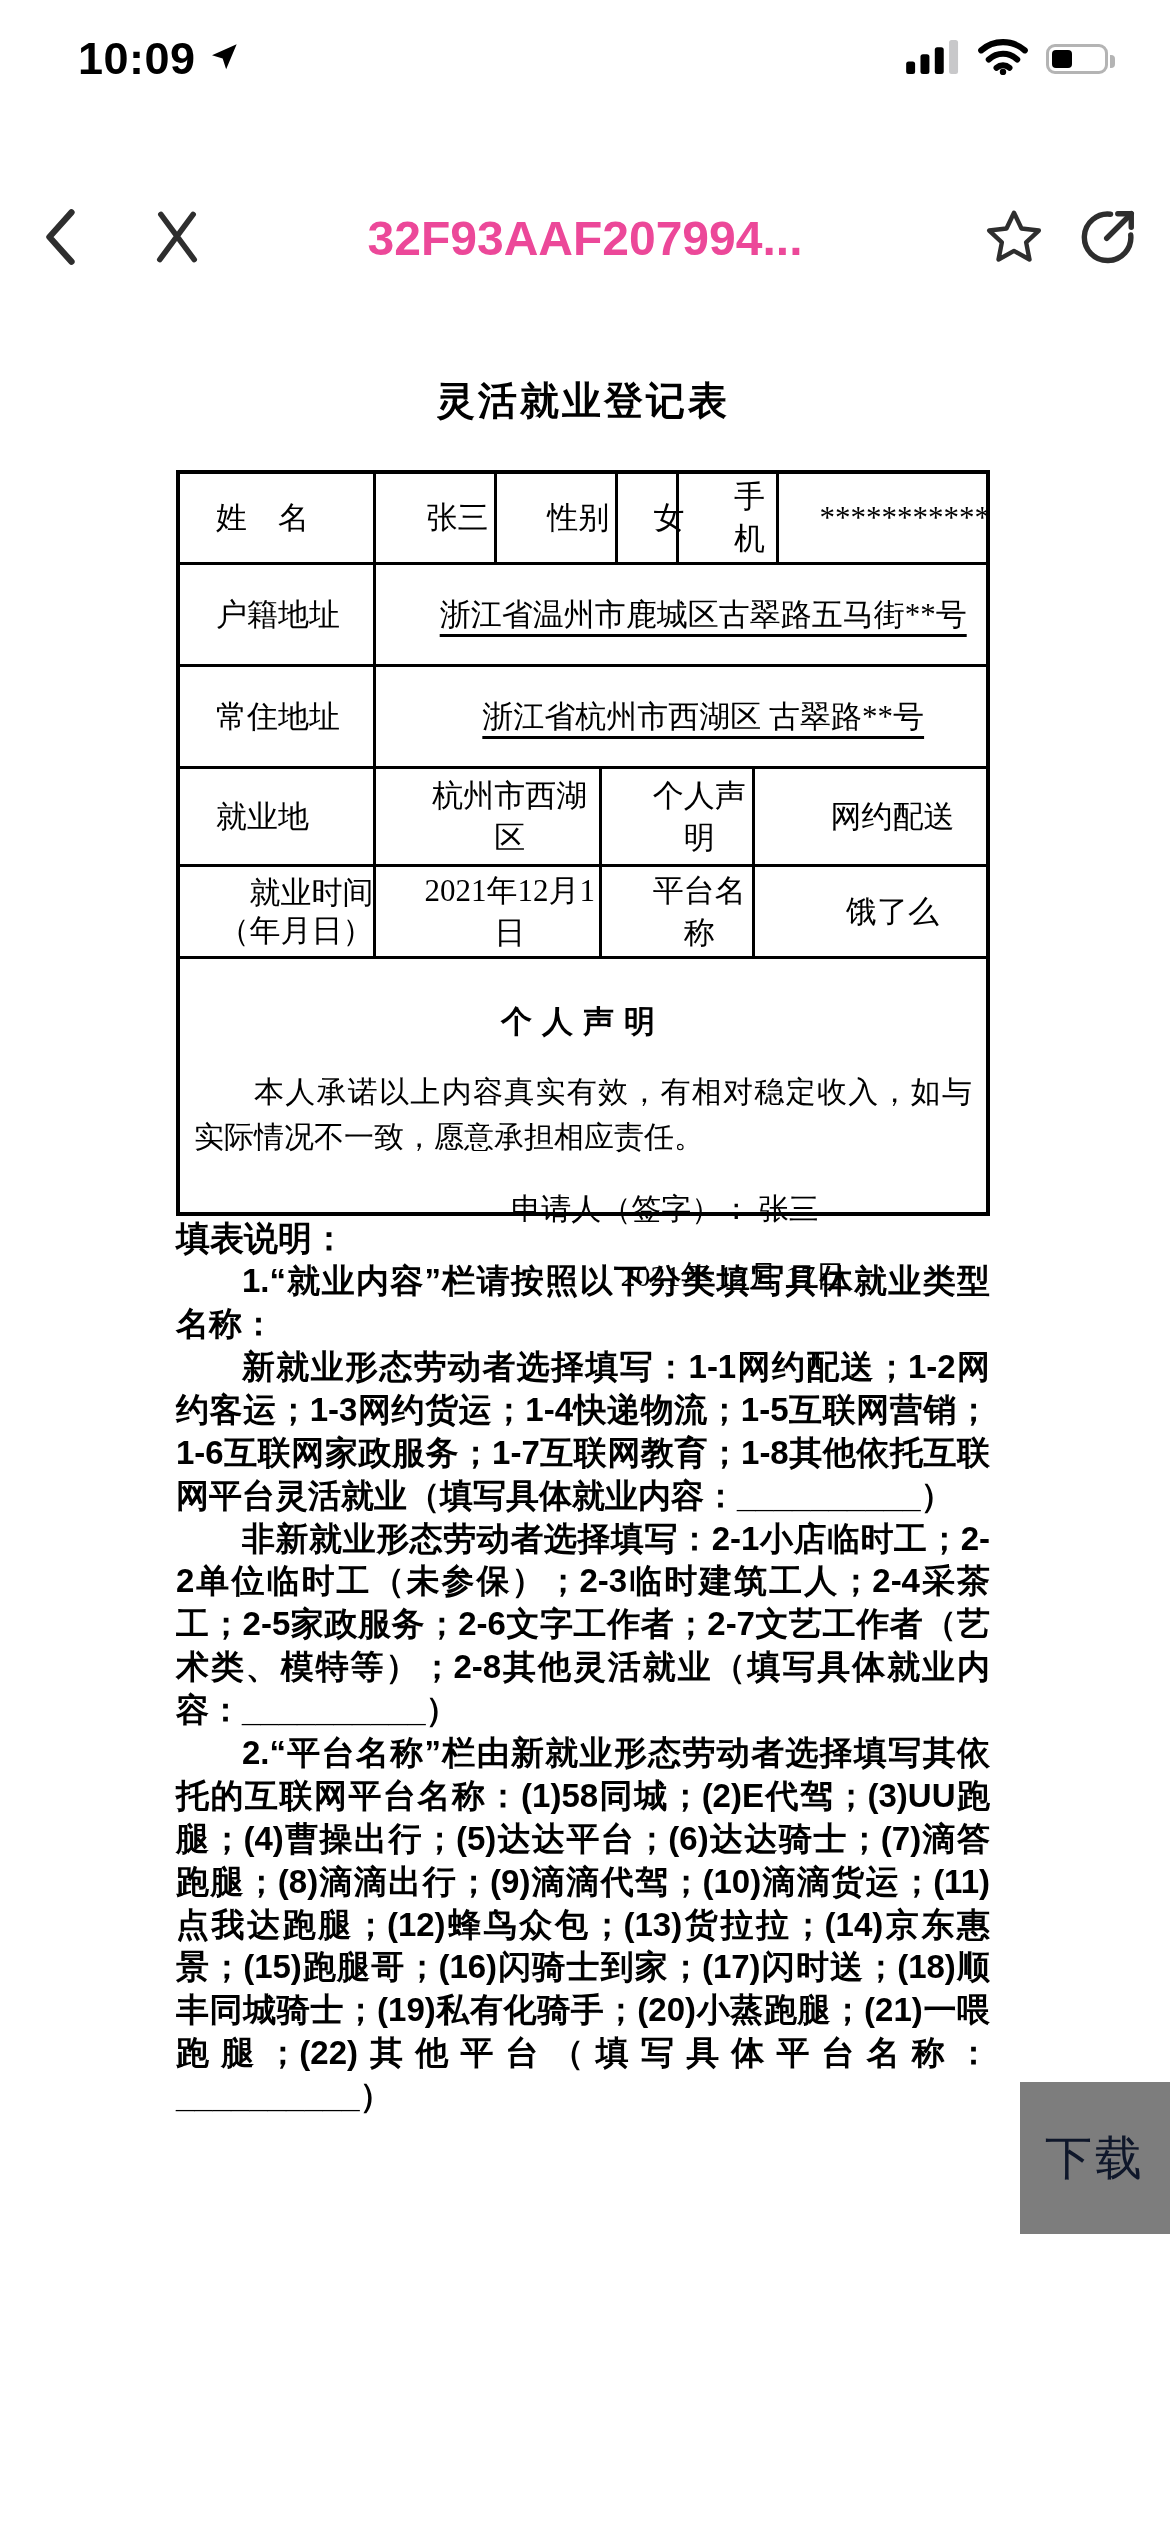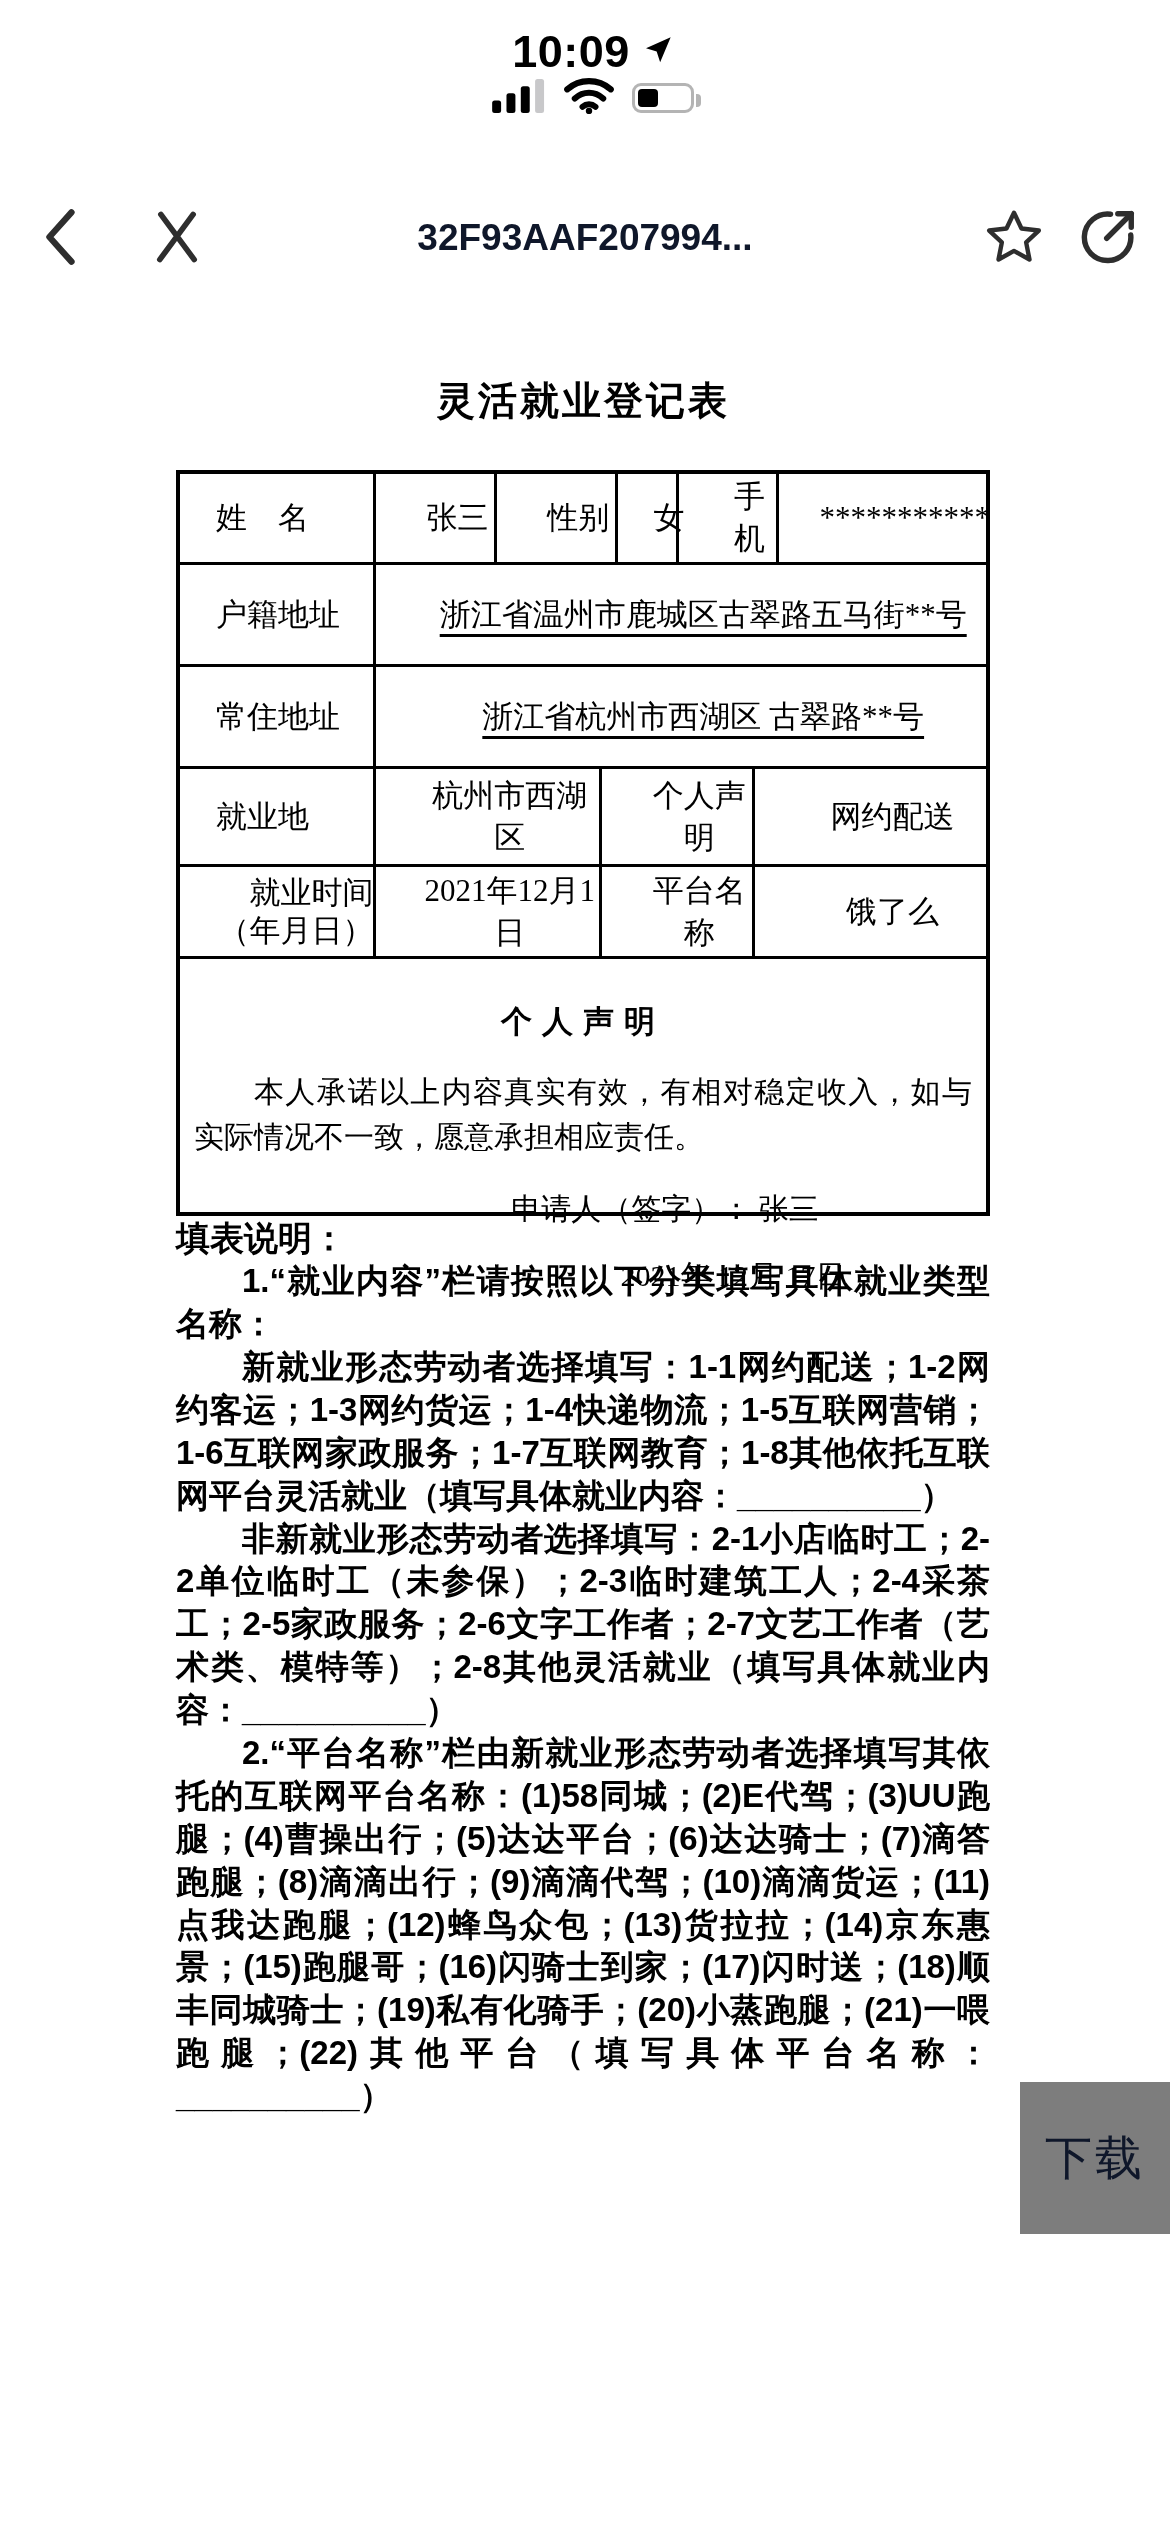--- a/index.html
+++ b/index.html
@@ -1,35 +1,35 @@
 <!DOCTYPE html>
 <html><head>
 <meta charset="utf-8">
 <style>
   html,body{margin:0;padding:0;}
   body{width:1170px;height:2532px;background:#fff;font-family:"Liberation Sans","DejaVu Sans",sans-serif;color:#000;}
   .screen{position:relative;width:1170px;height:2532px;background:#fff;overflow:hidden;}
 
   
-  .status-bar{position:absolute;top:26px;left:0;right:0;height:66px;display:flex;justify-content:space-between;align-items:center;padding:0 62px 0 78px;box-sizing:border-box;flex-direction:column;}
+  .status-bar{position:absolute;top:26px;left:0;right:0;height:66px;display:flex;justify-content:space-between;align-items:center;padding:0 62px 0 78px;box-sizing:border-box;}
   .sb-left{display:flex;align-items:center;gap:12px;}
   .sb-time{font-size:45px;font-weight:700;letter-spacing:0.5px;}
   .sb-right{display:flex;align-items:center;gap:18px;}
   .battery{position:relative;width:62px;height:30px;border:3px solid #b4b4b4;border-radius:9px;box-sizing:border-box;}
   .battery-fill{position:absolute;left:3px;top:3px;bottom:3px;width:20px;background:#000;border-radius:4px;}
   .battery-cap{position:absolute;right:-10px;top:8px;width:5px;height:13px;background:#b4b4b4;border-radius:0 4px 4px 0;}
 
   
   .nav-bar{position:absolute;top:192px;left:0;right:0;height:92px;}
   .nav-btn{position:absolute;top:0;height:92px;background:none;border:none;padding:0;display:flex;align-items:center;justify-content:center;cursor:pointer;}
   .nav-back{left:38px;width:44px;}
   .nav-close{left:142px;width:70px;}
   .nav-star{right:120px;width:72px;}
   .nav-open{right:26px;width:72px;}
-  .nav-title{position:absolute;left:0;right:0;top:0;height:92px;display:flex;align-items:center;justify-content:center;font-size:37px;font-weight:700;color:#0f172a;pointer-events:none;}
+  .nav-title{position:absolute;left:0;right:0;top:0;height:92px;display:flex;align-items:center;justify-content:center;font-size:48px;font-weight:700;color:#ec4899;pointer-events:none;}
 
   
   .doc{position:absolute;top:374px;left:176px;width:814px;font-family:"Liberation Serif","DejaVu Serif",serif;}
   .doc-title{text-align:center;font-size:39px;font-weight:700;letter-spacing:3px;margin-bottom:42px;}
 
   .form-table{border:4px solid #000;box-sizing:border-box;}
   .row{display:flex;border-top:3px solid #000;box-sizing:border-box;}
   .row:first-child{border-top:none;}
   .cell{border-left:3px solid #000;box-sizing:border-box;display:flex;align-items:center;justify-content:center;font-size:31px;text-align:center;padding-left:44px;}
   .cell:first-child{border-left:none;}

